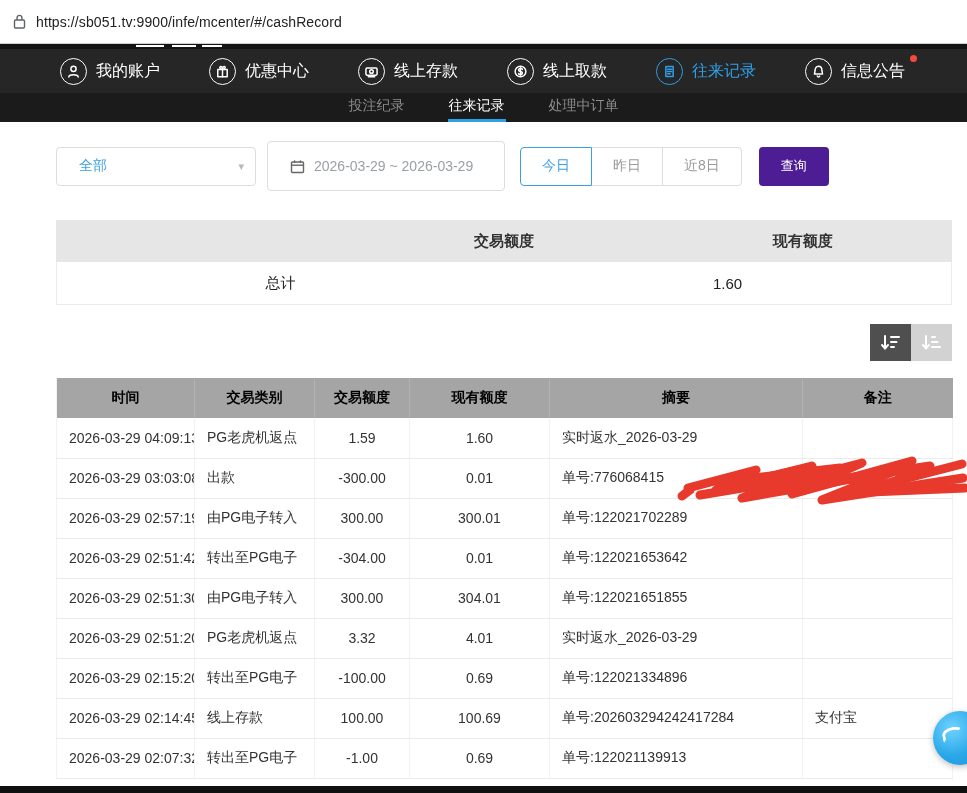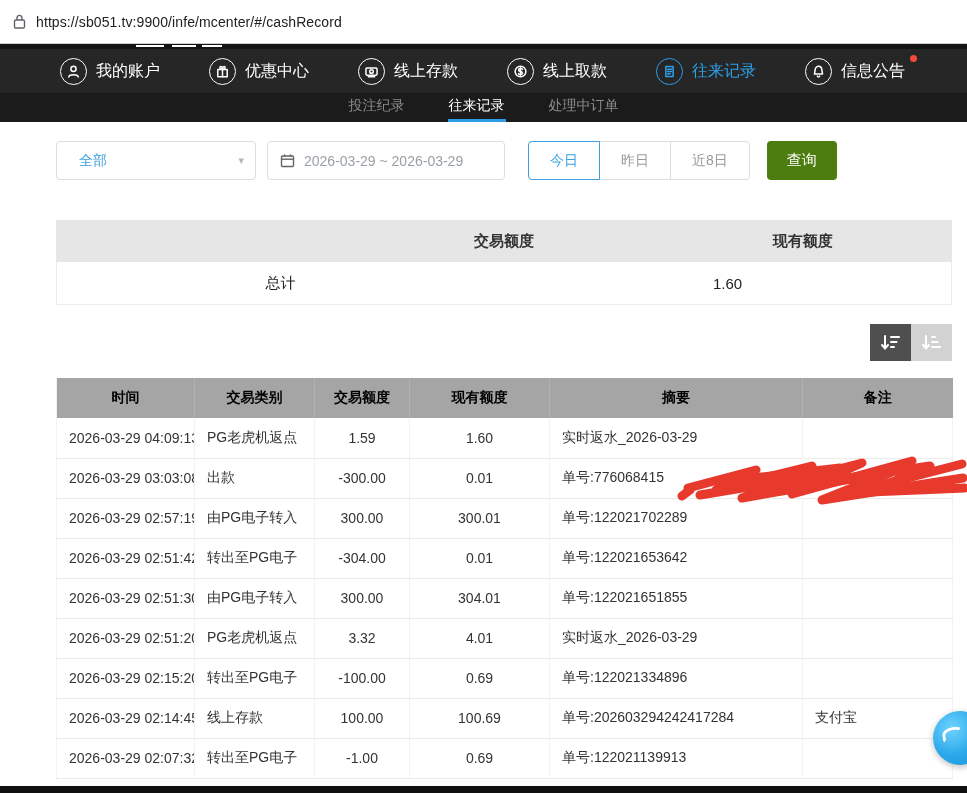--- a/index.html
+++ b/index.html
@@ -43,35 +43,35 @@
   .sub-tab { display:flex; align-items:center; font-size:14px; color:#8c8c8c; border-bottom:3px solid transparent; cursor:pointer; padding:0 1px; }
   .sub-tab.active { color:#fff; border-bottom-color:#2e9fe6; }
   
   .filter-row { position:absolute; top:141px; left:56px; display:flex; align-items:center; }
   .type-select {
     width:200px; height:39px; border:1px solid #ddd; border-radius:4px; background:#fff;
     display:flex; align-items:center; padding-left:22px; font-size:14px; color:#3aa0e0; position:relative; cursor:pointer;
   }
   .type-select .caret { position:absolute; right:11px; color:#b7b7b7; font-size:11px; }
   .date-input {
-    margin-left:11px; width:238px; height:39px; border:1px solid #ddd; border-radius:4px; background:#fff;
-    display:flex; align-items:center; gap:9px; padding:0 12px; font-size:14px; color:#9aa0a6; cursor:pointer;
+    margin-left:11px; width:238px; height:50px; border:1px solid #ddd; border-radius:4px; background:#fff;
+    display:flex; align-items:center; gap:9px; padding:0 22px; font-size:14px; color:#9aa0a6; cursor:pointer;
   }
   .date-input svg { width:15px; height:15px; stroke:#666; fill:none; stroke-width:1.4; }
   .quick-group { margin-left:11px; display:flex; }
   .quick-btn {
     height:39px; padding:0 21px; background:#fff; border:1px solid #ddd; margin-left:-1px;
     display:flex; align-items:center; font-size:14px; color:#9a9a9a; cursor:pointer;
   }
-  .quick-btn:first-child { border-radius:4px 0 0 4px; margin-left:12px; }
+  .quick-btn:first-child { border-radius:4px 0 0 4px; margin-left:4px; }
   .quick-btn:last-child { border-radius:0 4px 4px 0; }
   .quick-btn.active { border-color:#3aa0e0; color:#3aa0e0; position:relative; z-index:2; }
   .search-btn {
-    margin-left:17px; width:70px; height:39px; background:#4d7c0f; border:none; border-radius:4px;
-    color:#fff; font-size:15px; display:flex; align-items:center; justify-content:center; cursor:pointer;
+    margin-left:17px; width:70px; height:39px; background:#4c1d95; border:none; border-radius:4px;
+    color:#fff; font-size:13px; display:flex; align-items:center; justify-content:center; cursor:pointer;
   }
   
   .summary { position:absolute; top:220px; left:56px; width:896px; font-size:15px; }
   .summary-head { display:flex; height:42px; background:#e6e6e6; align-items:center; font-weight:bold; color:#333; }
   .summary-body { display:flex; height:43px; background:#fff; align-items:center; color:#222; border:1px solid #ececec; border-top:none; }
   .summary-head > div, .summary-body > div { flex:1; text-align:center; }
   
   .sort-toolbar { position:absolute; top:324px; left:56px; width:896px; display:flex; justify-content:flex-end; }
   .sort-btn { width:41px; height:37px; display:flex; align-items:center; justify-content:center; cursor:pointer; }
   .sort-btn.desc { background:#4f4f4f; }

